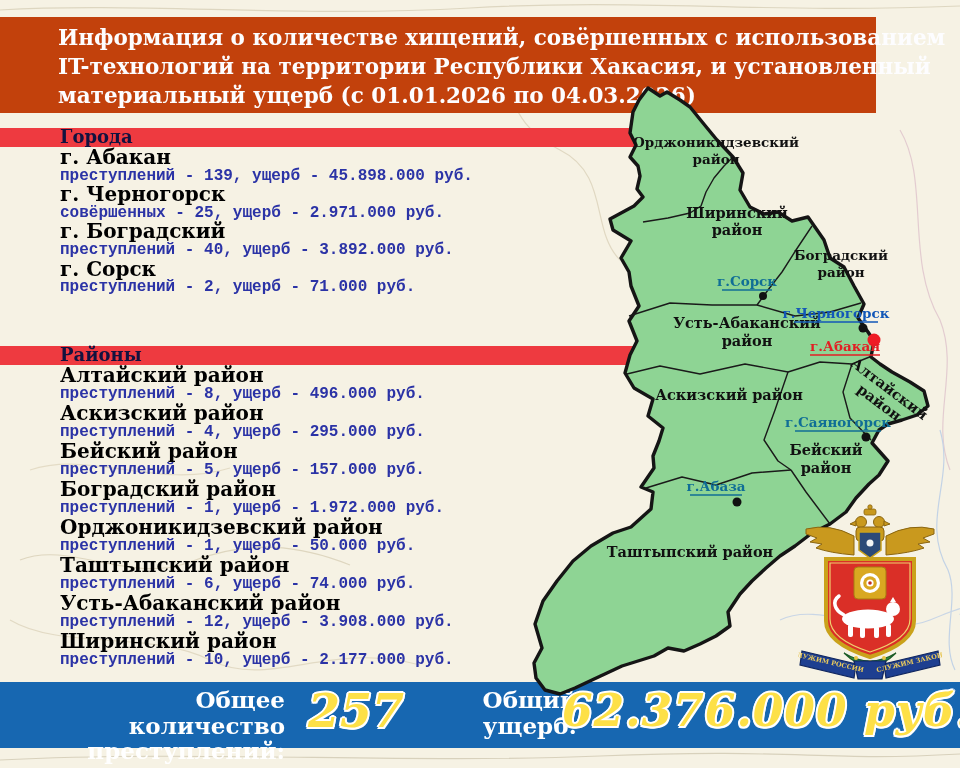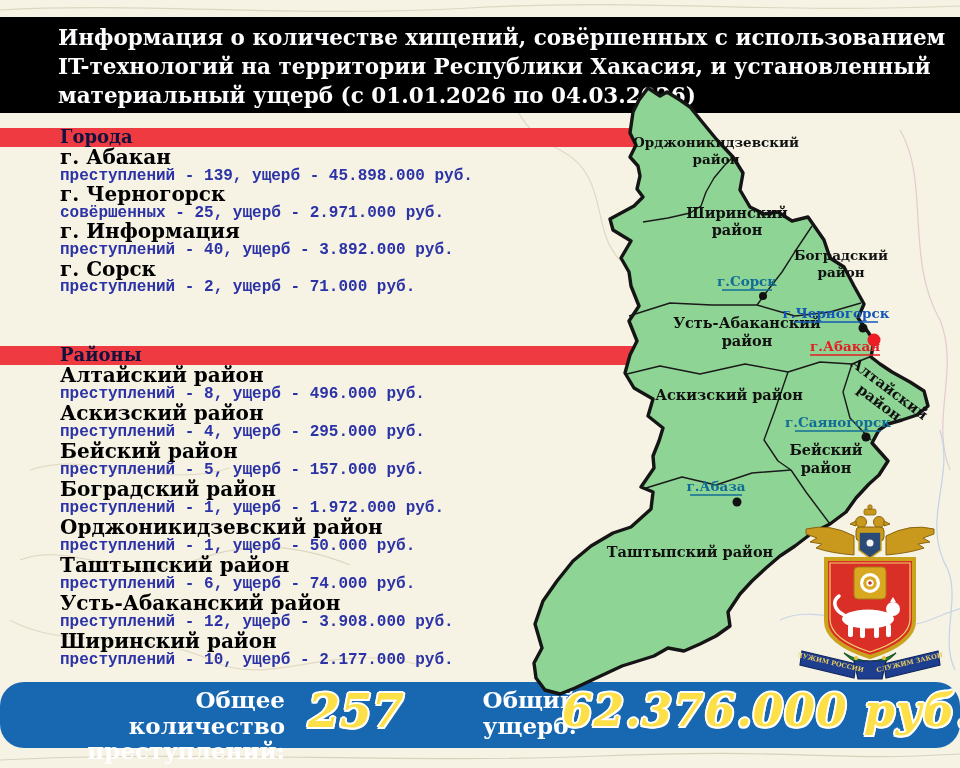--- a/index.html
+++ b/index.html
@@ -1,35 +1,35 @@
 <!DOCTYPE html>
 <html><head>
 <meta charset="utf-8">
 <style>
   html,body{margin:0;padding:0;background:#888;}
   #page{position:relative;width:960px;height:768px;background:#f6f2e4;overflow:hidden;
         font-family:"DejaVu Serif",serif;font-weight:bold;}
   #bgdeco{position:absolute;left:0;top:0;z-index:0;}
   
-  .topbar{position:absolute;left:0;top:17px;width:960px;height:96px;background:#000000;z-index:1;}
+  .topbar{position:absolute;left:0;top:17px;width:876px;height:96px;background:#c2410c;z-index:1;}
   .topbar .tl{position:absolute;left:58px;width:880px;color:#fdfdff;font-size:21.5px;white-space:nowrap;}
   #tl1{top:8px}#tl2{top:37px}#tl3{top:66px}
   
   .stripe{position:absolute;left:0;width:648px;height:19px;background:#ee3a40;z-index:1;}
   #stripe-cities{top:128px}#stripe-districts{top:346px}
   .shead{position:absolute;left:60px;top:-2px;font-size:18px;color:#12123f;white-space:nowrap;}
   
   .list{position:absolute;left:60px;z-index:2;}
   #cities-list{top:148px}
   #districts-list{top:366px}
   .ename{font-size:20px;line-height:18.6px;color:#000000;white-space:nowrap;margin:0;}
   .estats{font-size:16px;line-height:18.6px;color:#2b33a6;white-space:nowrap;margin:0;font-family:Liberation Mono, monospace;}
   #districts-list .ename,#districts-list .estats{line-height:19px}
   
-  .bottombar{position:absolute;left:0;top:682px;width:960px;height:66px;background:#1767b1;z-index:1;border-radius:24px;}
+  .bottombar{position:absolute;left:0;top:682px;width:960px;height:66px;background:#1767b1;z-index:1;}
   .blabel{position:absolute;color:#ffffff;font-size:23px;line-height:25.5px;}
   #count-label{left:40px;top:5px;width:245px;text-align:right;}
   #damage-label{left:447px;top:5px;width:130px;text-align:right;}
   .bvalue{position:absolute;color:#fde047;font-style:italic;white-space:nowrap;
     text-shadow:2px 0 #fff,-2px 0 #fff,0 2px #fff,0 -2px #fff,
                 1.5px 1.5px #fff,-1.5px 1.5px #fff,1.5px -1.5px #fff,-1.5px -1.5px #fff;}
   #count-value{left:308px;top:2px;font-size:46px;}
   #damage-value{left:562px;top:3px;font-size:44px;letter-spacing:1px;}
   
   #mapsvg{position:absolute;left:0;top:0;z-index:3;pointer-events:none;}
@@ -71,21 +71,21 @@
   <div class="list" id="cities-list">
     <div class="entry">
       <p class="ename">г. Абакан</p>
       <p class="estats">преступлений - 139, ущерб - 45.898.000 руб.</p>
     </div>
     <div class="entry">
       <p class="ename">г. Черногорск</p>
       <p class="estats">совёршенных - 25, ущерб - 2.971.000 руб.</p>
     </div>
     <div class="entry">
-      <p class="ename">г. Информация</p>
+      <p class="ename">г. Боградский</p>
       <p class="estats">преступлений - 40, ущерб - 3.892.000 руб.</p>
     </div>
     <div class="entry">
       <p class="ename">г. Сорск</p>
       <p class="estats">преступлений - 2, ущерб - 71.000 руб.</p>
     </div>
   </div>
 
   <div class="stripe" id="stripe-districts">
     <span class="shead">Районы</span>

